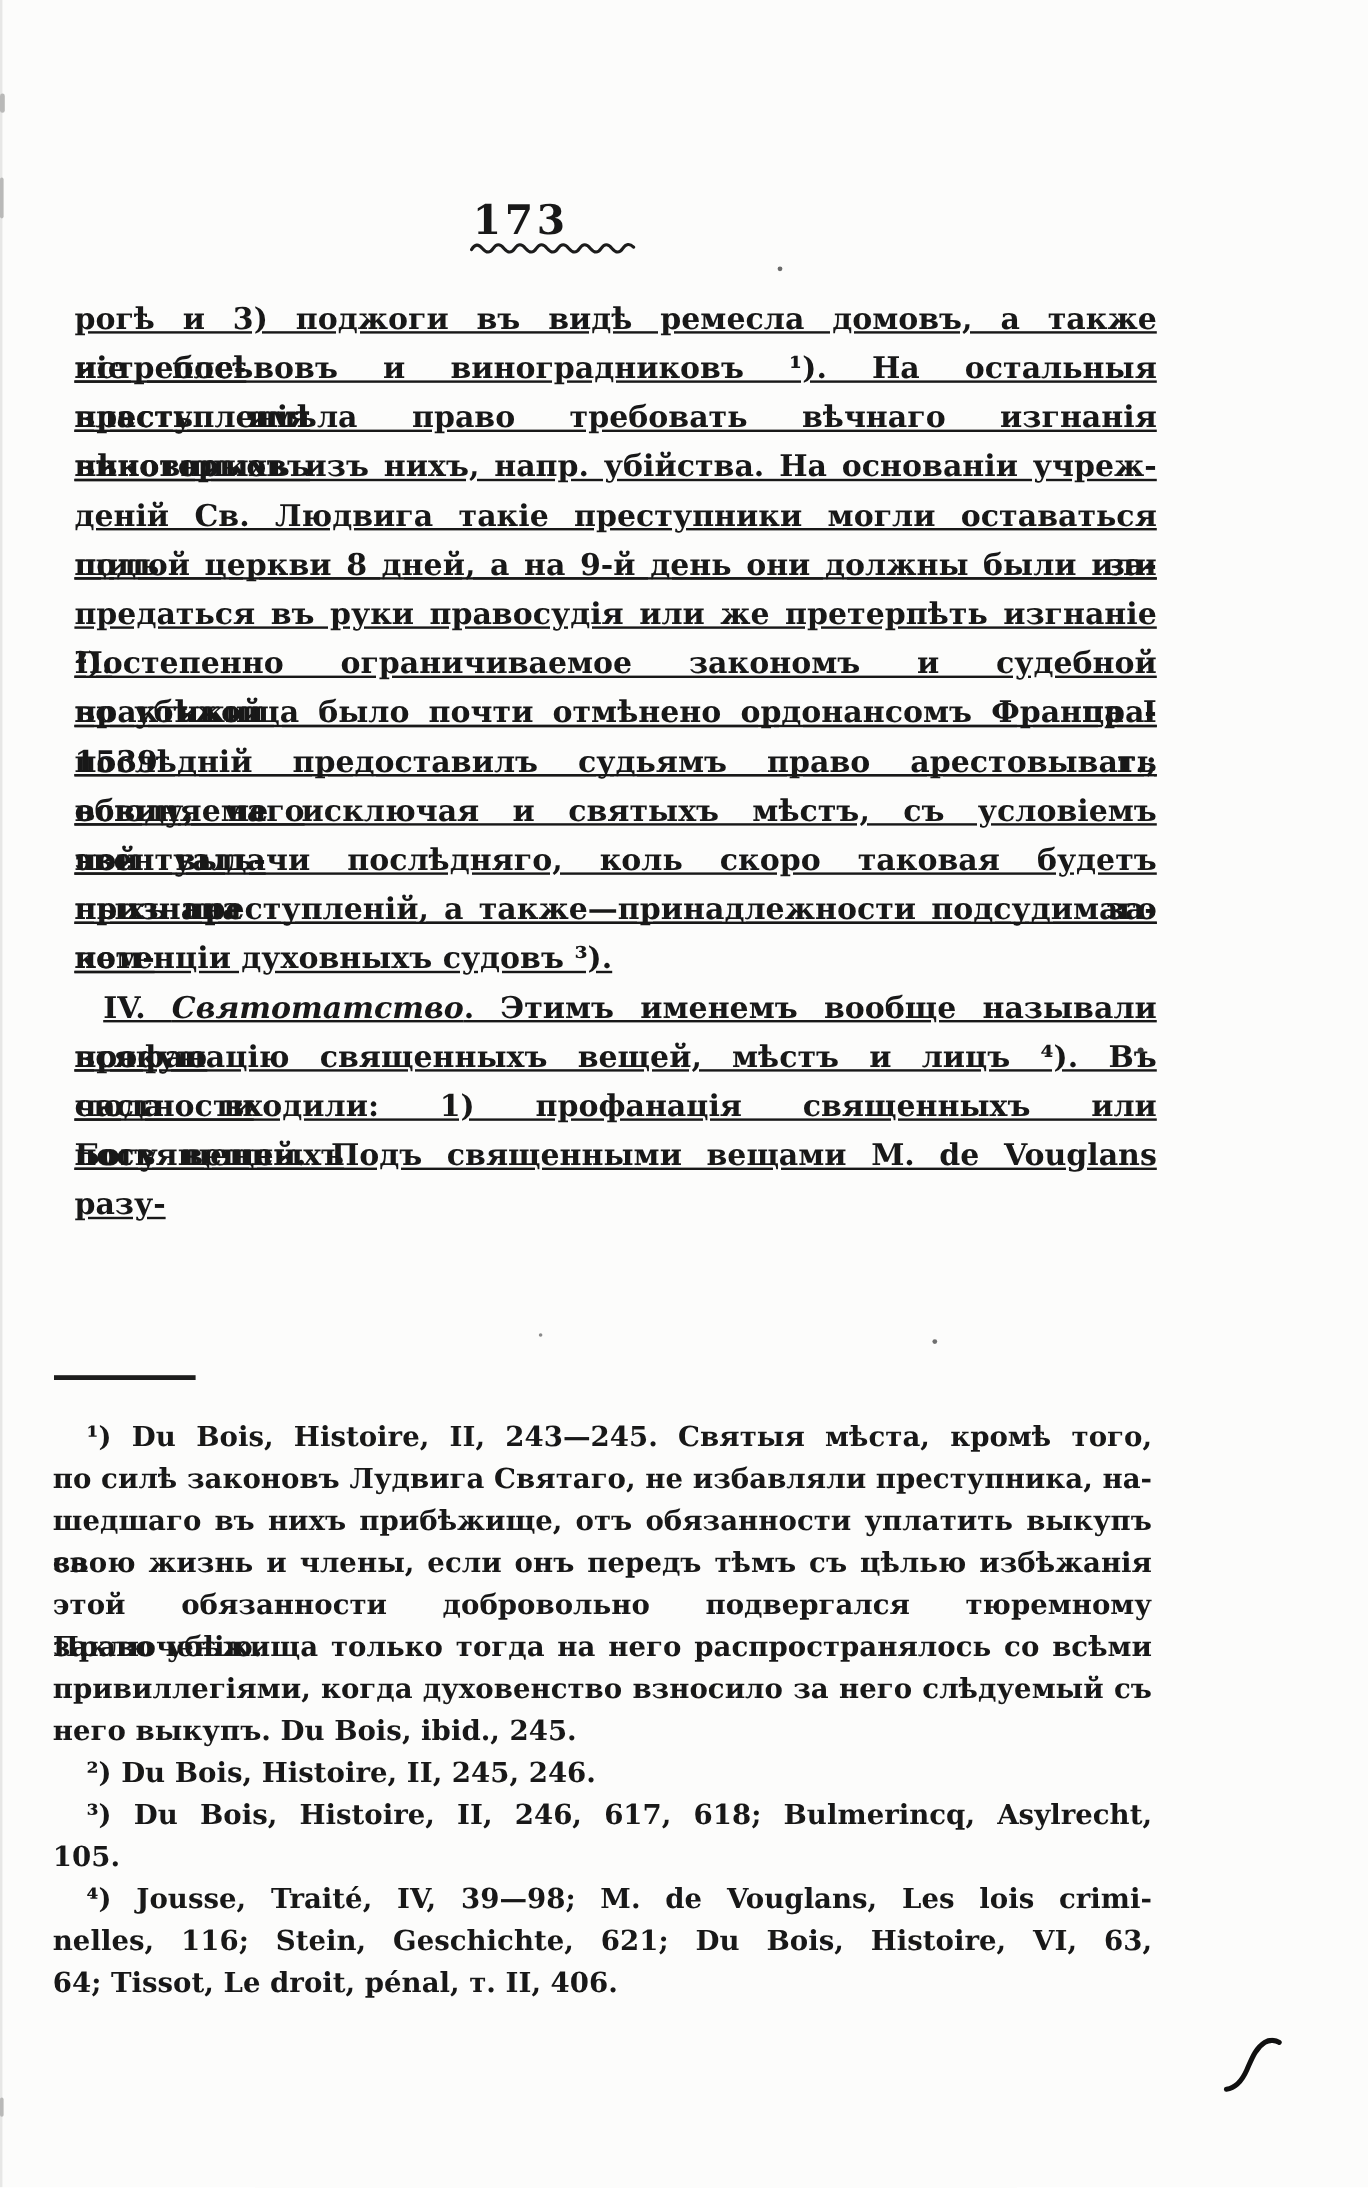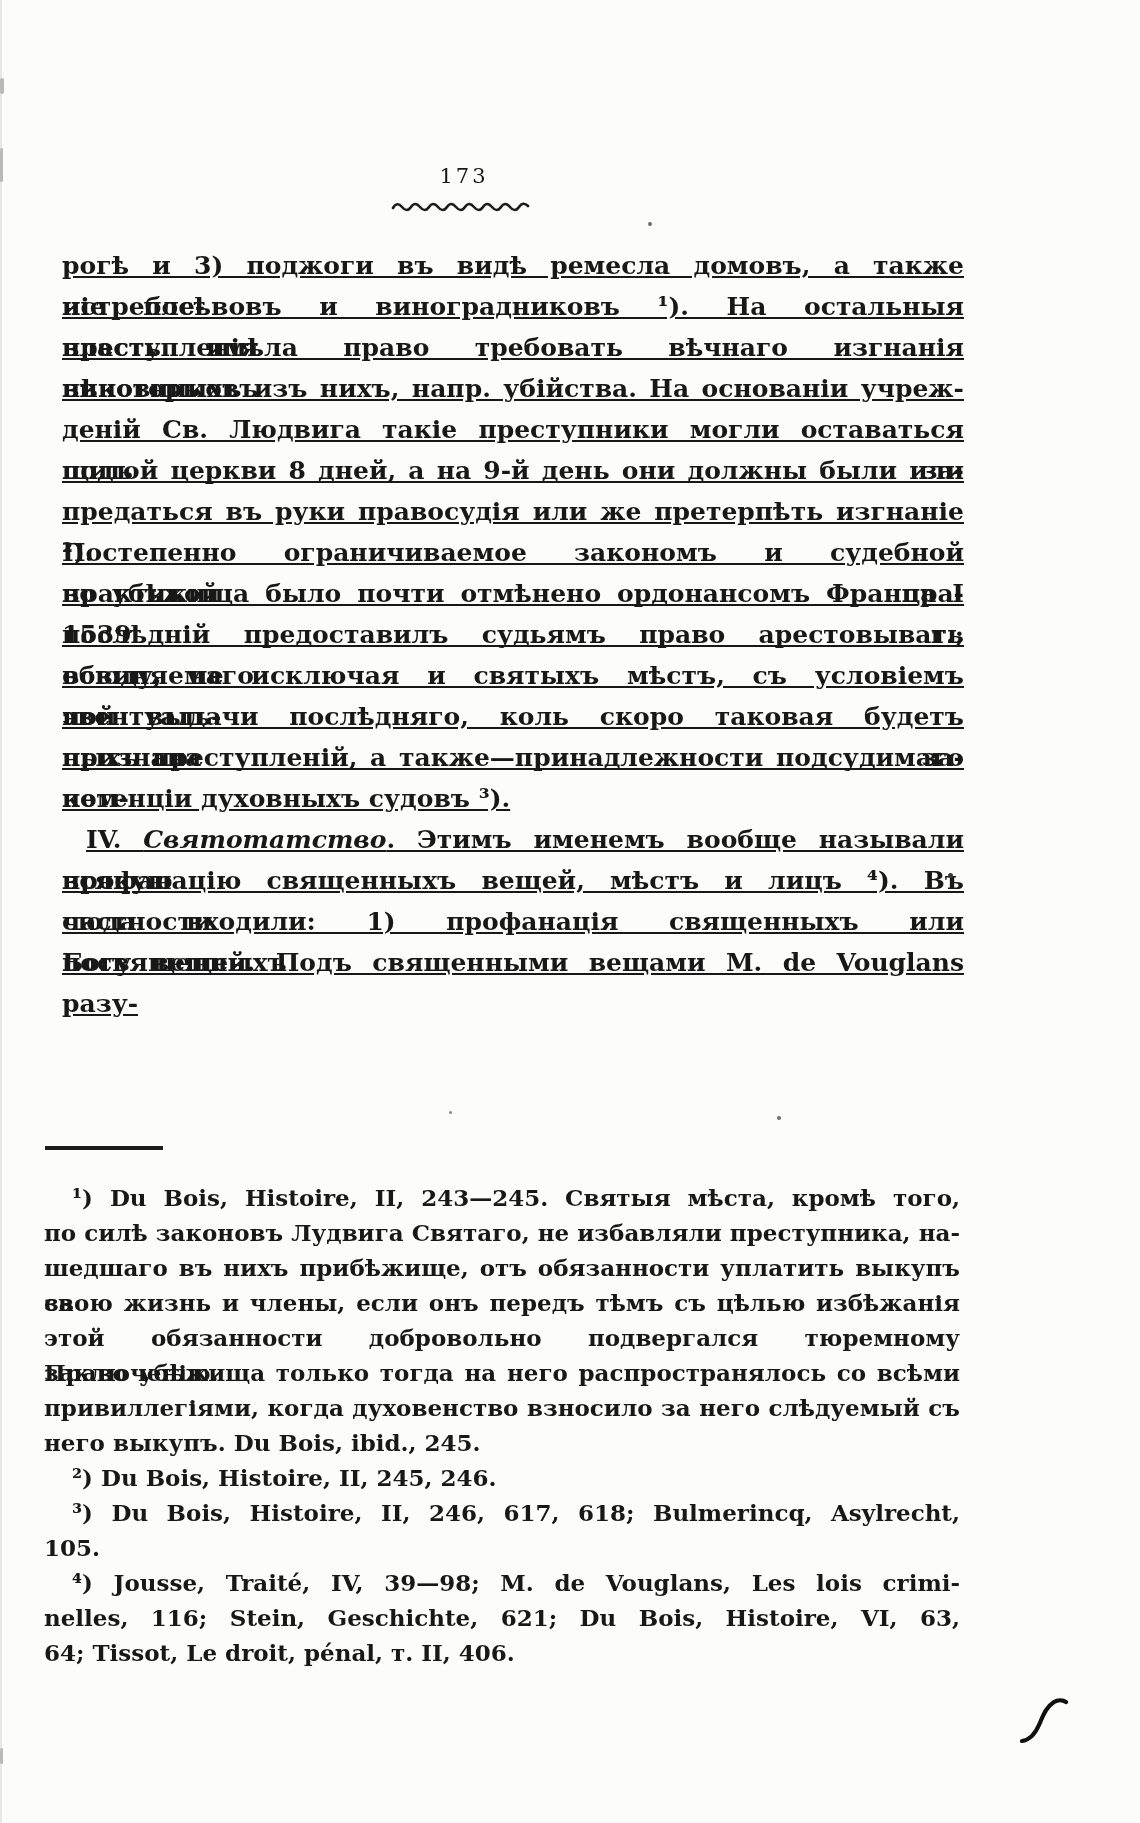--- a/index.html
+++ b/index.html
@@ -13,21 +13,21 @@
   }
   
   .edge-line{position:absolute;left:0;top:0;width:2px;height:100%;background:#e7e7e6;}
   .edge-nub{position:absolute;background:#b9b9b8;border-radius:2px;}
   .nub1{left:0;top:78px;width:4px;height:16px;}
   .nub2{left:0;top:148px;width:3px;height:34px;}
   .nub3{left:0;top:1748px;width:3px;height:16px;}
   
   .pageno{
     position:absolute;left:394px;top:164px;width:140px;
-    text-align:center;font-size:21px;font-weight:400;letter-spacing:3px;
+    font-size:34px;font-weight:700;letter-spacing:3px;
   }
   .squiggle{position:absolute;left:390px;top:199px;}
   
   .body-block{
     position:absolute;left:62px;top:245px;width:902px;
     font-size:25px;font-weight:700;
   }
   .body-block .ln{height:41px;line-height:41px;text-decoration:underline;}
   
   .fnrule{position:absolute;left:45px;top:1146px;width:118px;height:4px;background:#1d1d1c;}

